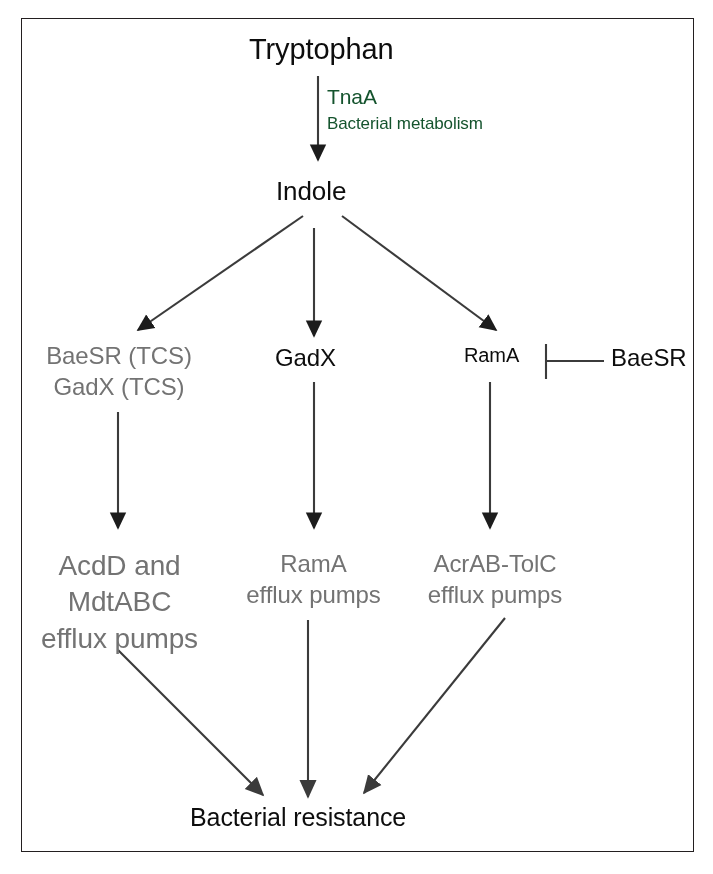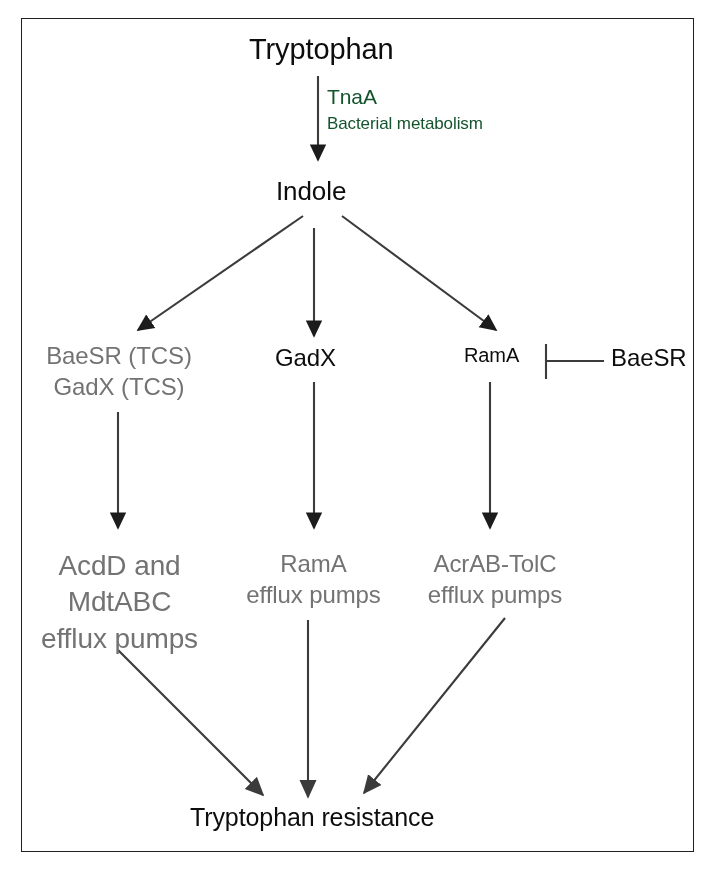--- a/index.html
+++ b/index.html
@@ -177,15 +177,15 @@
   <div class="node-block" id="node-acde">
     <span class="line">RamA</span>
     <span class="line">efflux pumps</span>
   </div>
 
   <div class="node-block" id="node-acrab-tolc">
     <span class="line">AcrAB-TolC</span>
     <span class="line">efflux pumps</span>
   </div>
 
-  <div class="node-label" id="label-antibiotic-resistance">Tryptophan resistance</div>
+  <div class="node-label" id="label-antibiotic-resistance">Bacterial resistance</div>
 
 </div>
 
 </body></html>

